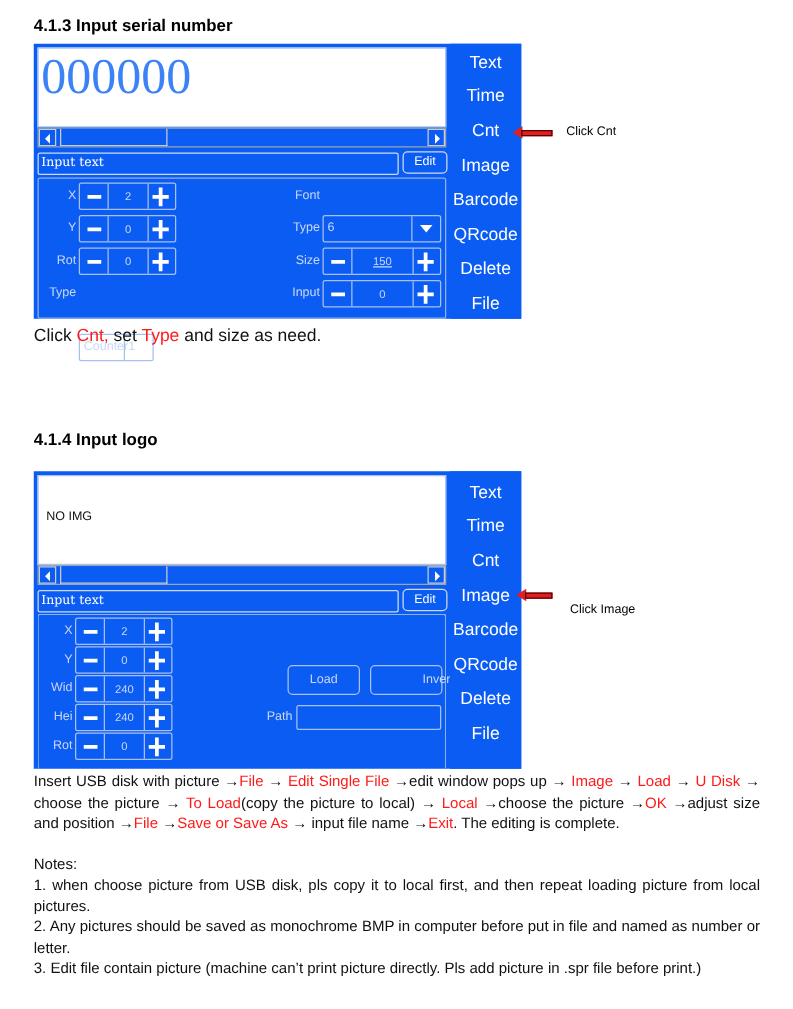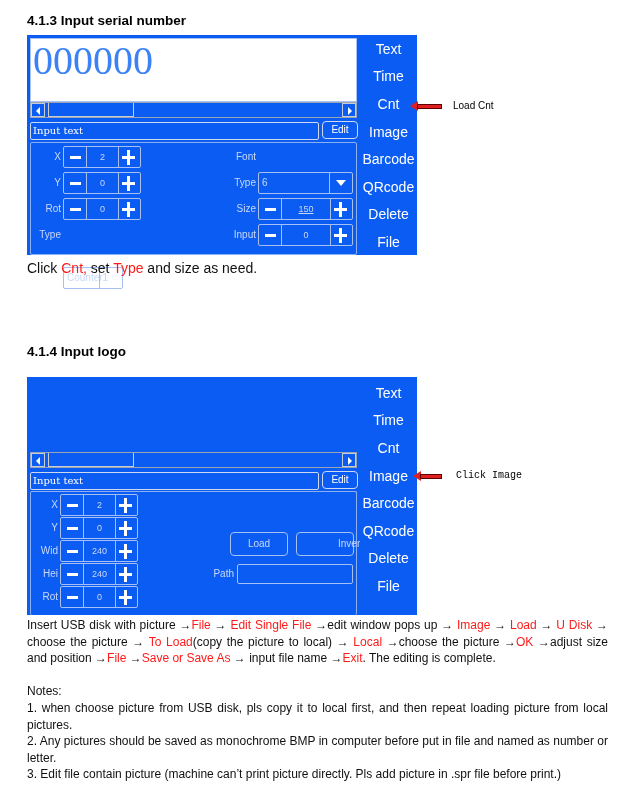--- a/index.html
+++ b/index.html
@@ -120,29 +120,32 @@
     <div class="side-item" style="top:89px;">Image</div>
     <div class="side-item" style="top:116px;">Barcode</div>
     <div class="side-item" style="top:144px;">QRcode</div>
     <div class="side-item" style="top:171px;">Delete</div>
     <div class="side-item" style="top:199px;">File</div>
   </div>
 </div>
 
 <div class="arrow-head" style="left:410px;top:101px;"></div>
 <div class="arrow-red" style="left:417px;top:104px;width:25px;"></div>
-<div class="callout" style="left:453px;top:100px;">Load Cnt</div>
+<div class="callout" style="left:453px;top:100px;">Click Cnt</div>
 
 <div class="para" style="top:260px;font-size:14px;">
   <span>Click </span><span class="red">Cnt,</span><span> set </span><span class="red">Type</span><span> and size as need.</span>
 </div>
 
 <div class="h" style="top:344px;">4.1.4 Input logo</div>
 
 <div class="panel" style="top:377px;height:238px;">
+  <div class="screen" style="height:72px;">
+    <div style="position:absolute;left:6px;top:27px;font-size:10px;color:#111;">NO IMG</div>
+  </div>
   <div class="scroll" style="top:75px;">
     <div class="btn-l">
         <div class="tri-l"></div>
       </div>
     <div class="thumb"></div>
     <div class="btn-r">
         <div class="tri-r"></div>
       </div>
   </div>
   <div class="input-text" style="top:95px;">Input text</div>
@@ -191,19 +194,19 @@
     <div class="side-item" style="top:91px;">Image</div>
     <div class="side-item" style="top:118px;">Barcode</div>
     <div class="side-item" style="top:146px;">QRcode</div>
     <div class="side-item" style="top:173px;">Delete</div>
     <div class="side-item" style="top:201px;">File</div>
   </div>
 </div>
 
 <div class="arrow-head" style="left:413px;top:471px;"></div>
 <div class="arrow-red" style="left:420px;top:474px;width:22px;"></div>
-<div class="callout" style="left:456px;top:470px;font-family:Liberation Mono, monospace;">Click Image</div>
+<div class="callout" style="left:456px;top:482px;">Click Image</div>
 
 <div class="para" id="instr" style="top:617px;"><span>Insert USB disk with picture →</span><span class="red">File</span><span> → </span><span class="red">Edit Single File</span><span> →edit window pops up → </span><span class="red">Image</span><span> → </span><span class="red">Load</span><span> → </span><span class="red">U Disk</span><span> → choose the picture → </span><span class="red">To Load</span><span>(copy the picture to local) → </span><span class="red">Local</span><span> →choose the picture →</span><span class="red">OK</span><span> →adjust size and position →</span><span class="red">File</span><span> →</span><span class="red">Save or Save As</span><span> → input file name →</span><span class="red">Exit</span><span>. The editing is complete.</span></div>
 <div class="para" style="top:683px;">Notes:</div>
 <div class="para" style="top:700px;">1. when choose picture from USB disk, pls copy it to local first, and then repeat loading picture from local pictures.</div>
 <div class="para" style="top:733px;">2.  Any pictures should be saved as monochrome BMP in computer before put in file and named as number or letter.</div>
 <div class="para" style="top:766px;">3. Edit file contain picture (machine can’t print picture directly. Pls add picture in .spr file before print.)</div>
 
 </body></html>

